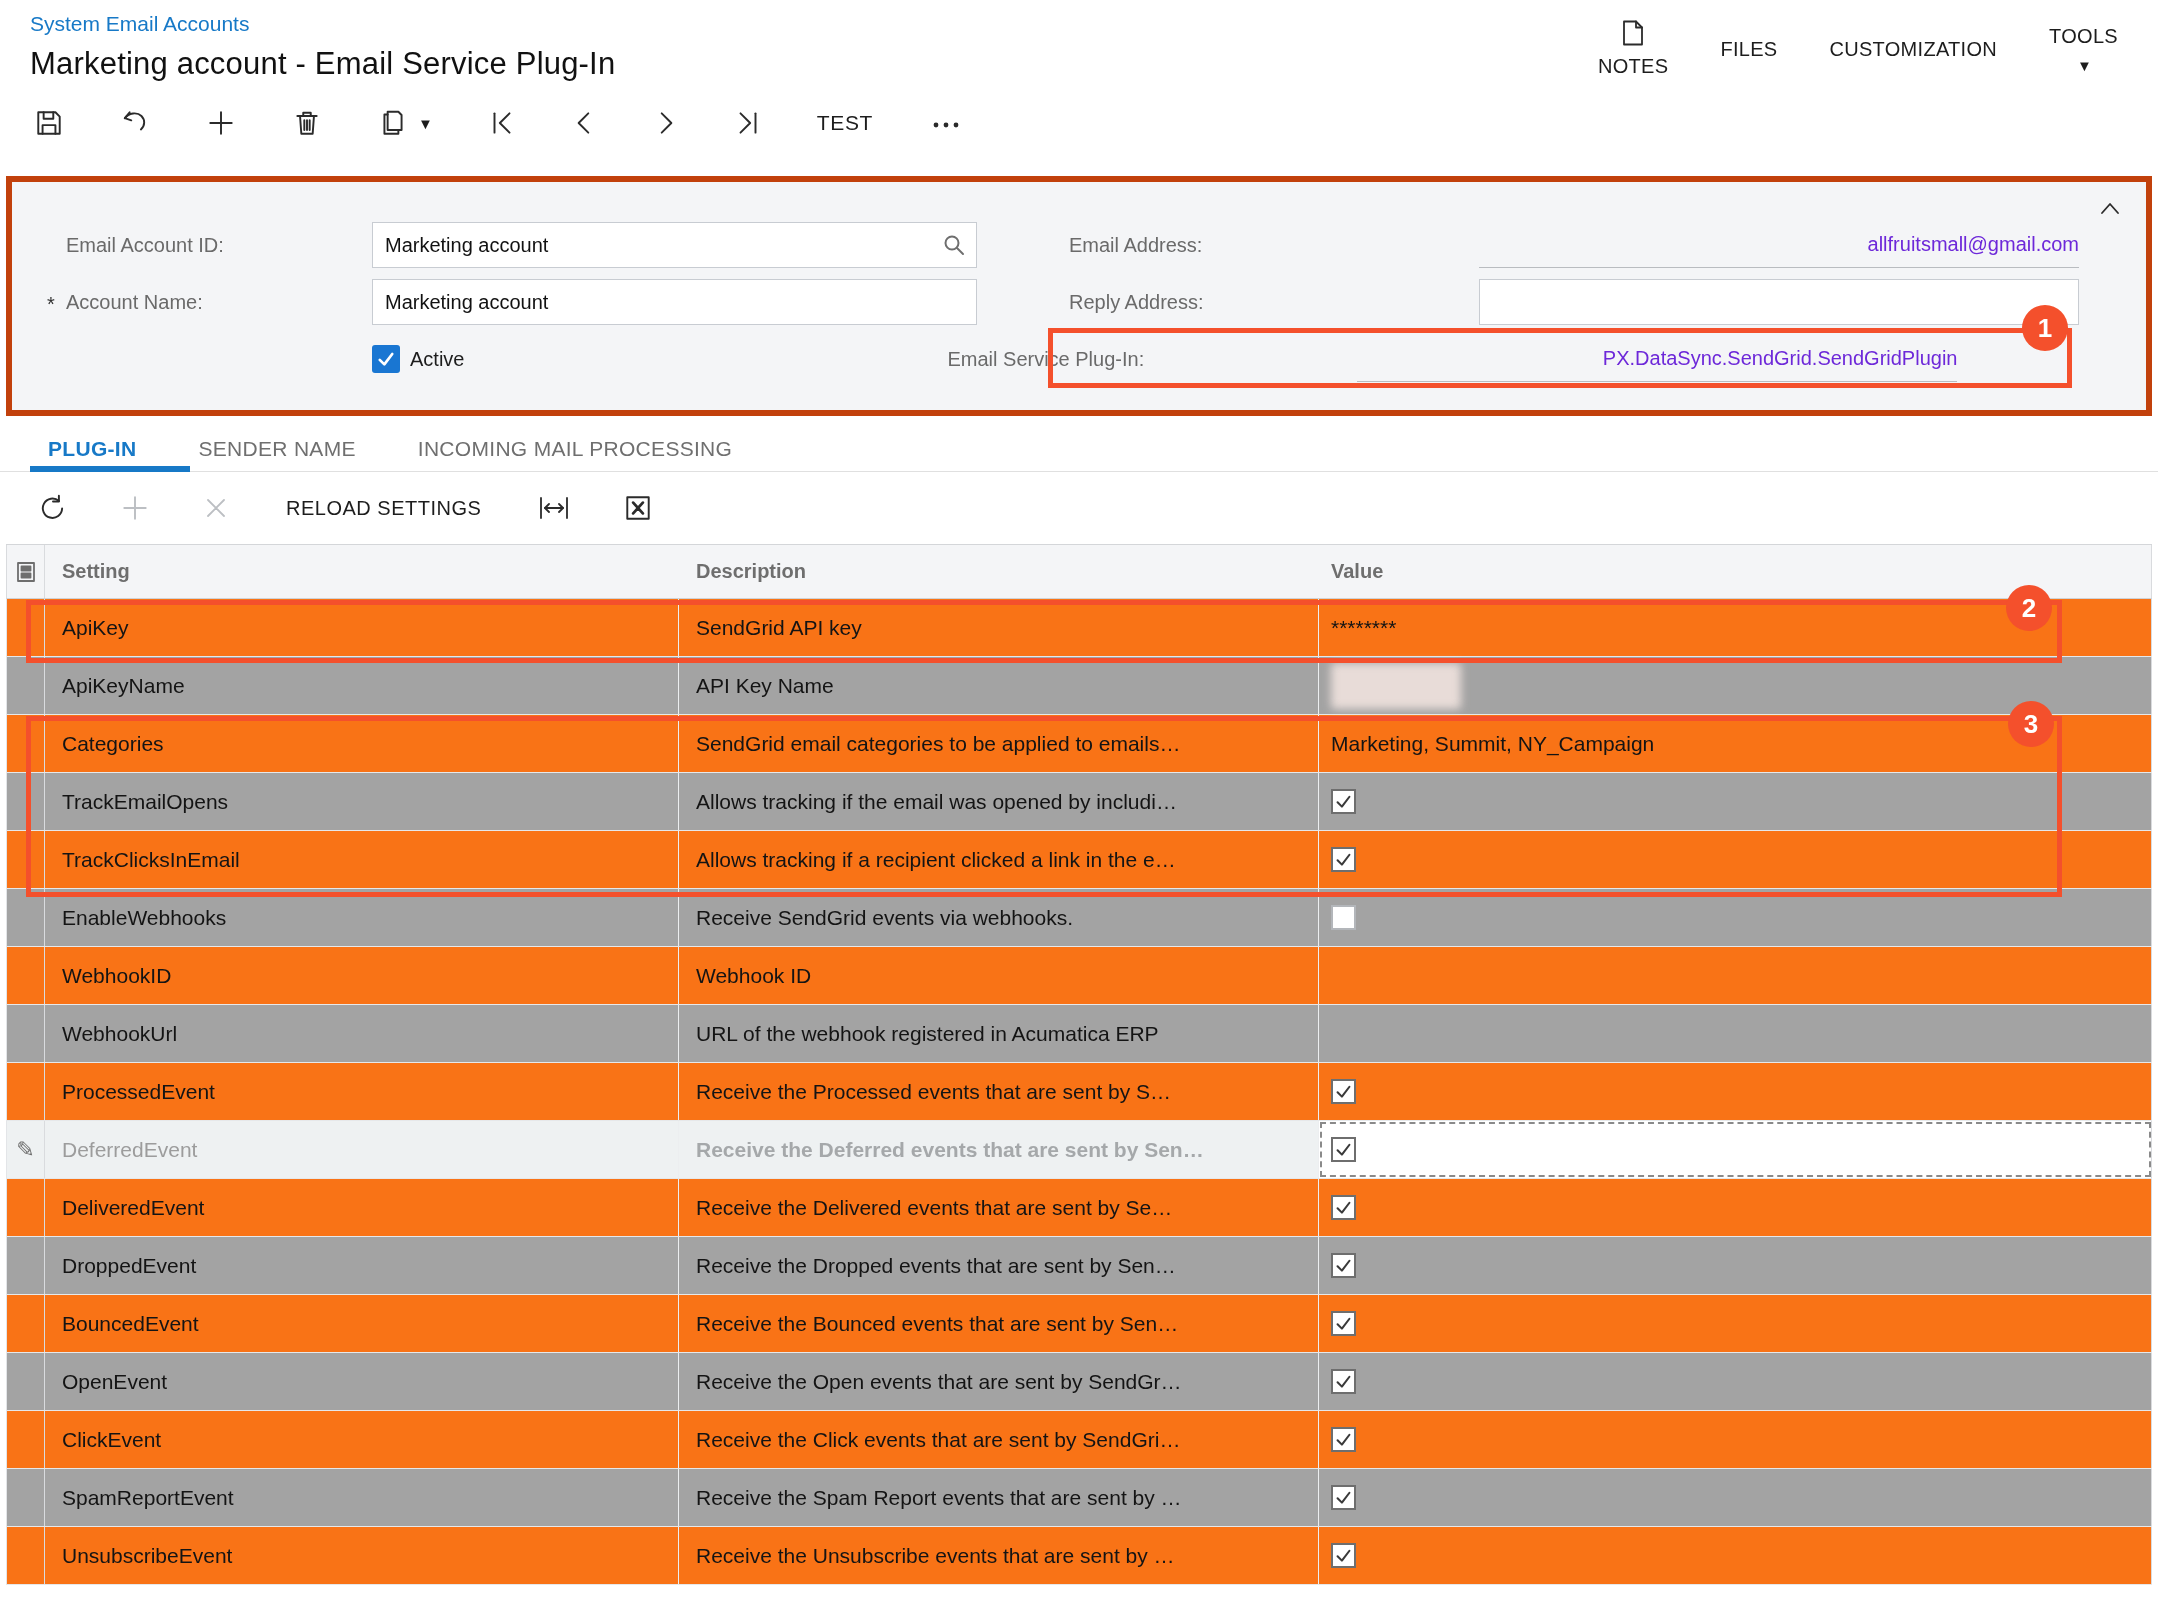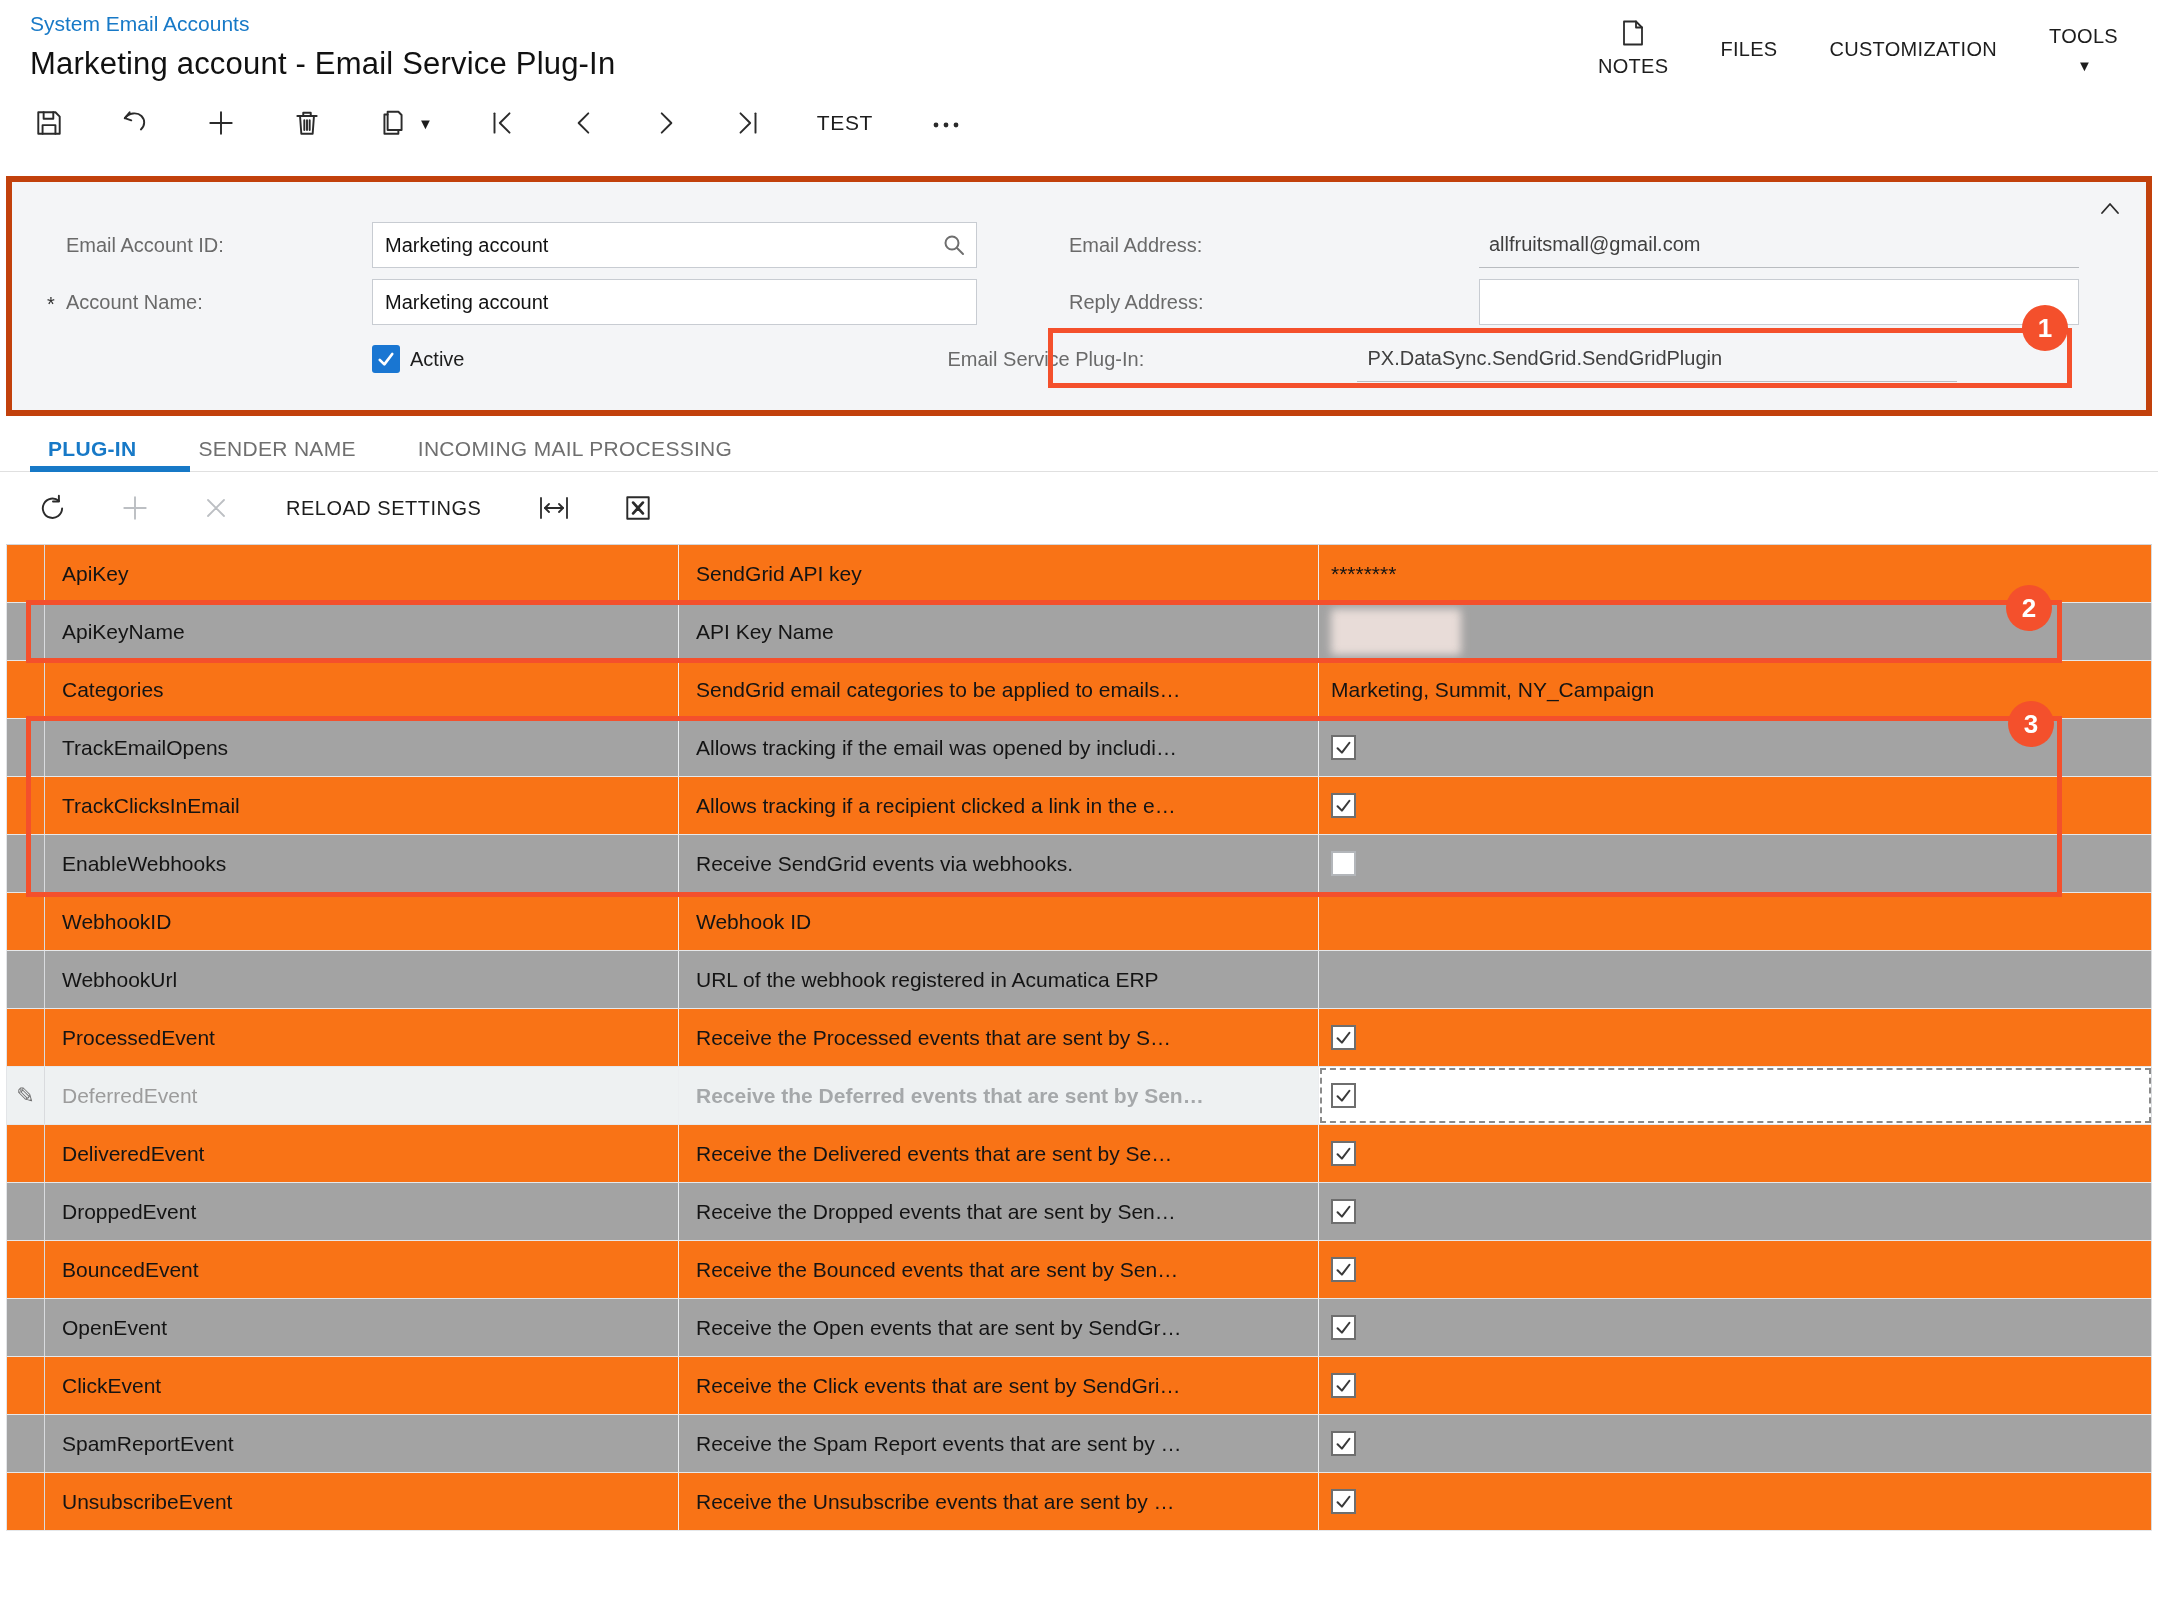--- a/index.html
+++ b/index.html
@@ -23,21 +23,21 @@
   
   .form-panel { position:relative; margin:26px 6px 0 6px; height:240px; background:#f4f5f7; border:6px solid #c2410c; padding:40px 0 0 54px; }
   .frow { display:flex; align-items:center; height:46px; margin-bottom:11px; }
   .flabel { width:306px; font-size:20px; color:#6a6a6a; position:relative; }
   .req { position:absolute; left:-19px; top:2px; color:#333; }
   .fieldwrap { position:relative; width:605px; }
   .finput { width:605px; height:46px; background:#fff; border:1px solid #c8ccd2; font-size:20px; color:#121212; padding:0 44px 0 12px; font-family:"Liberation Sans",sans-serif; }
   .finput.noicon { padding-right:12px; }
   .search-ico { position:absolute; right:10px; top:10px; }
   .rlabel { margin-left:92px; width:410px; font-size:20px; color:#6a6a6a; }
-  .rfield-ro { width:600px; height:46px; border-bottom:1px solid #b9bcc0; line-height:44px; font-size:20px; color:#404040; padding-left:10px; }
+  .rfield-ro { width:600px; height:46px; border-bottom:1px solid #b9bcc0; line-height:44px; font-size:20px; color:#6d28d9; padding-left:10px;text-align:right; }
   .rinput { width:600px; height:46px; background:#fff; border:1px solid #c8ccd2; font-size:20px; padding:0 12px; }
   .activebox { display:flex; align-items:center; gap:10px; margin-left:306px; }
   .cb-blue { width:28px; height:28px; background:#1976d2; border-radius:3px; display:flex; align-items:center; justify-content:center; cursor:pointer; }
   .activelabel { font-size:20px; color:#1d1d1d; }
   .collapse-btn { position:absolute; top:16px; right:22px; cursor:pointer; }
 
   
   .tabs { position:relative; margin-top:10px; height:46px; display:flex; align-items:center; padding-left:48px; gap:62px; border-bottom:1px solid #e0e0e0; }
   .tab { font-size:21px; color:#6f6f6f; cursor:pointer; letter-spacing:.3px; }
   .tab.active { color:#1779c7; font-weight:bold; }
@@ -242,20 +242,32 @@
   </div>
   <div class="tbtn">
     <svg class="ic" width="30" height="30" viewBox="0 0 28 28" stroke-width="2">
         <rect x="4" y="4" width="20" height="20"></rect>
         <path d="M9.5 9 L18.5 19 M18.5 9 L9.5 19" stroke-width="2.6"></path>
       </svg>
   </div>
 </div>
 
 <div class="grid">
+  <div class="ghead">
+    <div class="c-gut">
+      <svg class="ic gray" width="22" height="24" viewBox="0 0 22 24" stroke-width="2">
+          <rect x="3" y="3" width="16" height="18"></rect>
+          <rect x="6.5" y="6.5" width="9" height="4" fill="#6e6e6e"></rect>
+          <rect x="6.5" y="13.5" width="9" height="4" fill="#6e6e6e"></rect>
+        </svg>
+    </div>
+    <div class="c-set">Setting</div>
+    <div class="c-desc">Description</div>
+    <div class="c-val">Value</div>
+  </div>
   <div>
       <div class="trow">
         <div class="c-gut"></div>
         <div class="c-set">ApiKey</div>
         <div class="c-desc">SendGrid API key</div>
         <div class="c-val">
           <span>********</span>
         </div>
       </div>
       <div class="trow alt">

